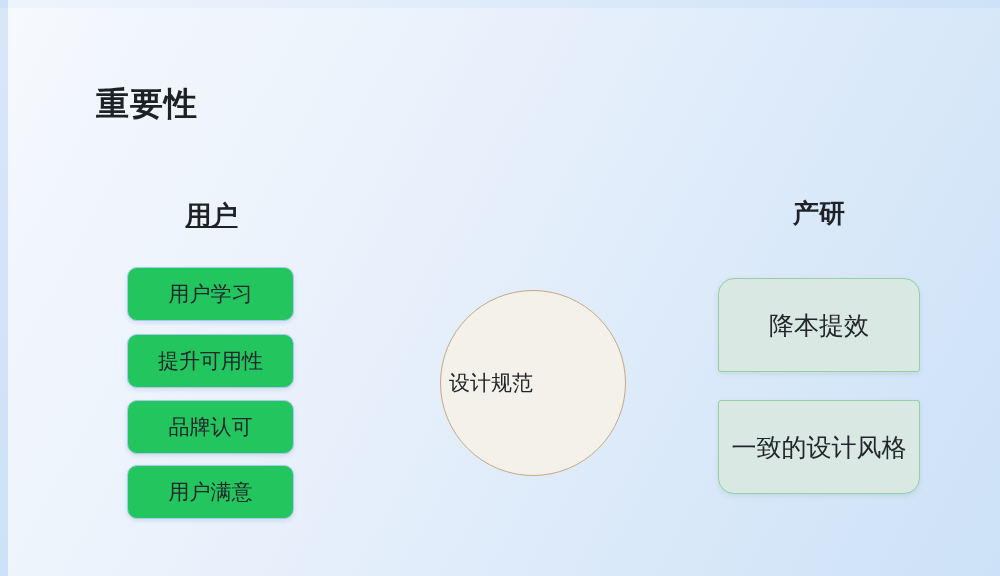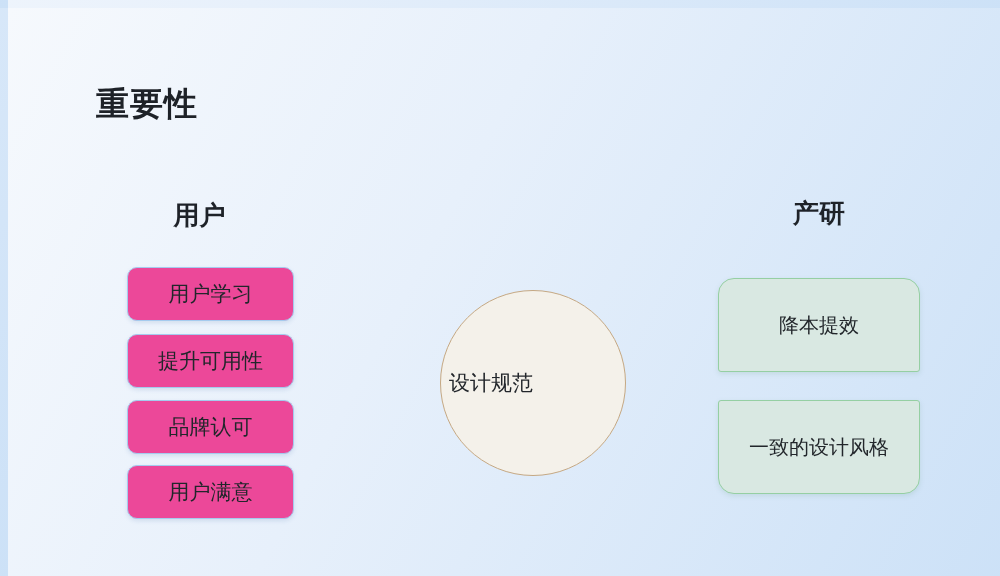--- a/index.html
+++ b/index.html
@@ -21,28 +21,28 @@
     color: #1e2228;
   }
 
   .col-header {
     position: absolute;
     font-size: 26px;
     font-weight: 700;
     text-align: center;
     color: #1e2228;
   }
-  .col-header.user   { left: 84px;  width: 167px; top: 166px; }
+  .col-header.user   { left: 96px;  width: 167px; top: 166px; text-decoration: underline; }
   .col-header.design { left: 408px; width: 186px; top: 166px; }
   .col-header.prod   { left: 686px; width: 202px; top: 164px; }
 
   .blue-box {
     position: absolute;
     left: 95px; width: 167px; height: 54px;
-    background: #ec4899;
+    background: #22c55e;
     border: 1px solid #a5cbee;
     border-radius: 10px;
     display: flex; align-items: center; justify-content: center;
     font-size: 21px;
     box-shadow: 0 2px 4px rgba(90, 130, 175, 0.18);
   }
   .blue-box.b1 { top: 235px; }
   .blue-box.b2 { top: 302px; }
   .blue-box.b3 { top: 368px; }
   .blue-box.b4 { top: 433px; }
@@ -57,21 +57,21 @@
     display: flex; align-items: center; justify-content: flex-start;
     font-size: 21px;
   }
 
   .green-box {
     position: absolute;
     left: 686px; width: 202px; height: 94px;
     background: #d9e8e2;
     border: 1px solid #95cfa3;
     display: flex; align-items: center; justify-content: center;
-    font-size: 20px;
+    font-size: 25px;
     box-shadow: 0 2px 5px rgba(100, 155, 125, 0.18);
   }
   .green-box.g1 { top: 246px; border-radius: 16px 16px 3px 3px; }
   .green-box.g2 { top: 368px; border-radius: 3px 3px 16px 16px; }
 </style>
 </head>
 <body>
 
 <div class="slide">
 

